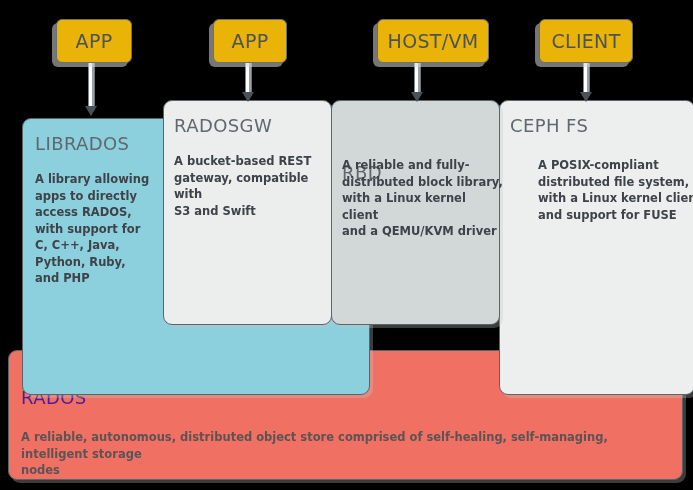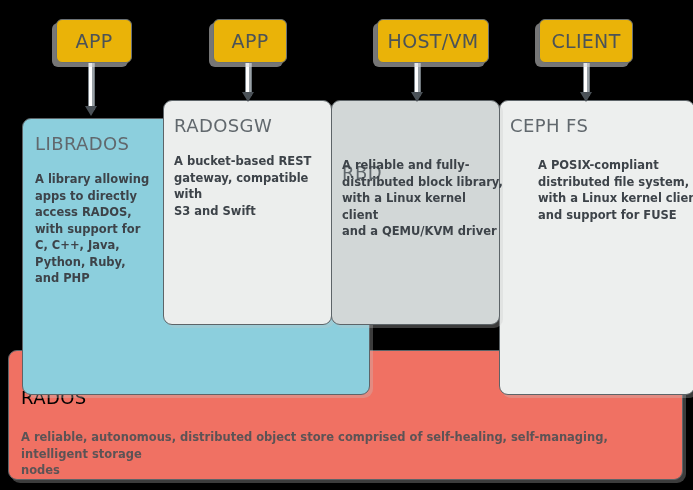--- a/index.html
+++ b/index.html
@@ -103,21 +103,21 @@
   }
   #rbd {
     background: #d2d7d7;
   }
   #cephfs {
     background: #edefee;
   }
   #rados {
     background: #f07163;
   }
-  #rados .panel-title { color: #000000; }
+  #rados .panel-title { color: #4c1d95; }
   #rados .panel-body { color: #5c5355; }
 </style>
 </head>
 <body>
 
 <div id="canvas">
 
   <div class="node" id="rados" style="left:8px; top:350px; width:675px; height:130px;">
     <div class="panel-title" style="left:12px; top:36px;">RADOS</div>
     <div class="panel-body" style="left:12px; top:78px; width:655px;">A reliable, autonomous, distributed object store comprised of self-healing, self-managing, intelligent storage

